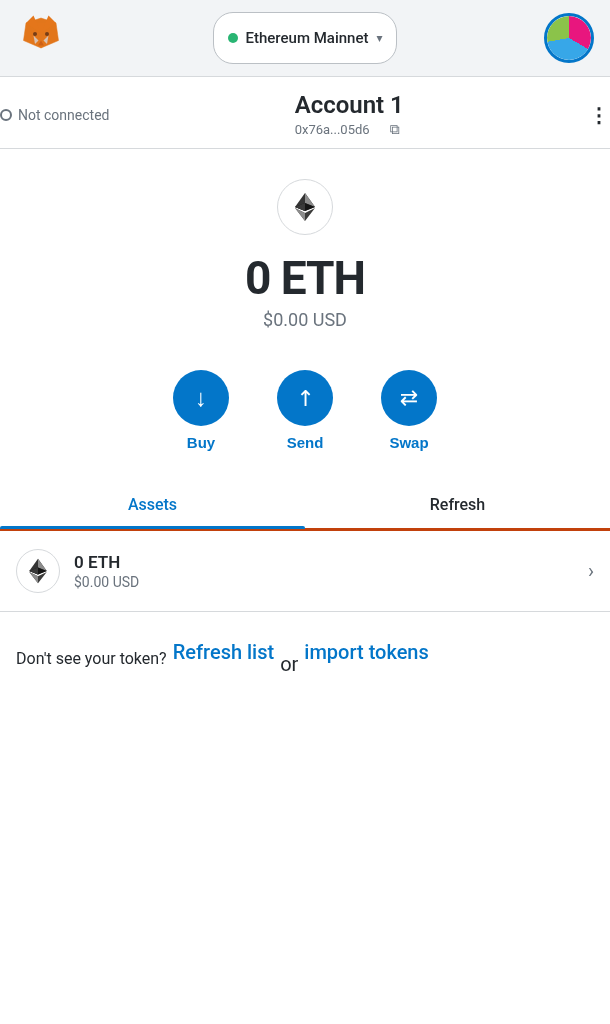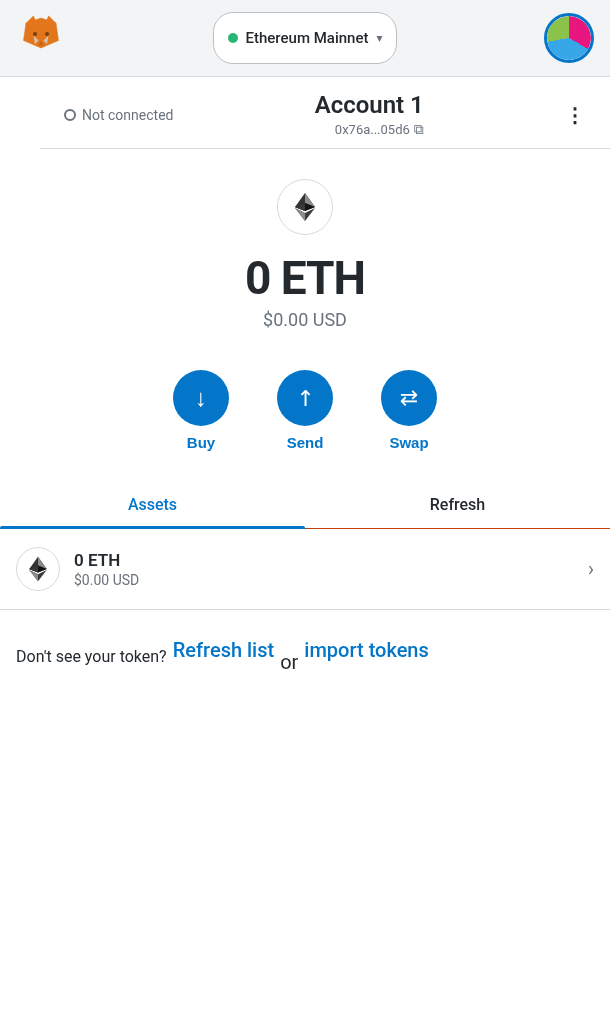--- a/index.html
+++ b/index.html
@@ -61,23 +61,22 @@
       height: 100%;
       border-radius: 50%;
       background: conic-gradient(#e8167e 0deg 120deg, #37a7e8 120deg 260deg, #8bc34a 260deg 360deg);
     }
 
     
     .account-bar {
       display: flex;
       align-items: center;
       justify-content: space-between;
-      padding: 14px 24px 10px;
+      padding: 14px 0 10px;
       border-bottom: 1px solid #d6d9dc;
-      margin-left: 40px;
     }
     .not-connected {
       display: flex;
       align-items: center;
       gap: 6px;
       font-size: 14px;
       color: #6a737d;
     }
     .not-connected-dot {
       width: 12px;
@@ -90,25 +89,24 @@
       text-align: center;
     }
     .account-name {
       font-size: 24px;
       font-weight: 600;
       color: #24292e;
     }
     .account-address {
       display: flex;
       align-items: center;
-      gap: 4px;
+      gap: 20px;
       font-size: 13px;
       color: #6a737d;
       margin-top: 2px;
-      justify-content: flex-end;
     }
     .copy-icon {
       cursor: pointer;
       color: #6a737d;
       font-size: 14px;
     }
     .more-menu {
       cursor: pointer;
       font-size: 20px;
       color: #24292e;
@@ -179,21 +177,21 @@
     }
     .action-label {
       font-size: 15px;
       color: #0376c9;
       font-weight: 700;
     }
 
     
     .tabs {
       display: flex;
-      border-bottom: 1px solid #c2410c;
+      border-bottom: 3px solid #c2410c;
     }
     .tab {
       flex: 1;
       text-align: center;
       padding: 14px 0;
       font-size: 16px;
       font-weight: 500;
       cursor: pointer;
       position: relative;
     }

